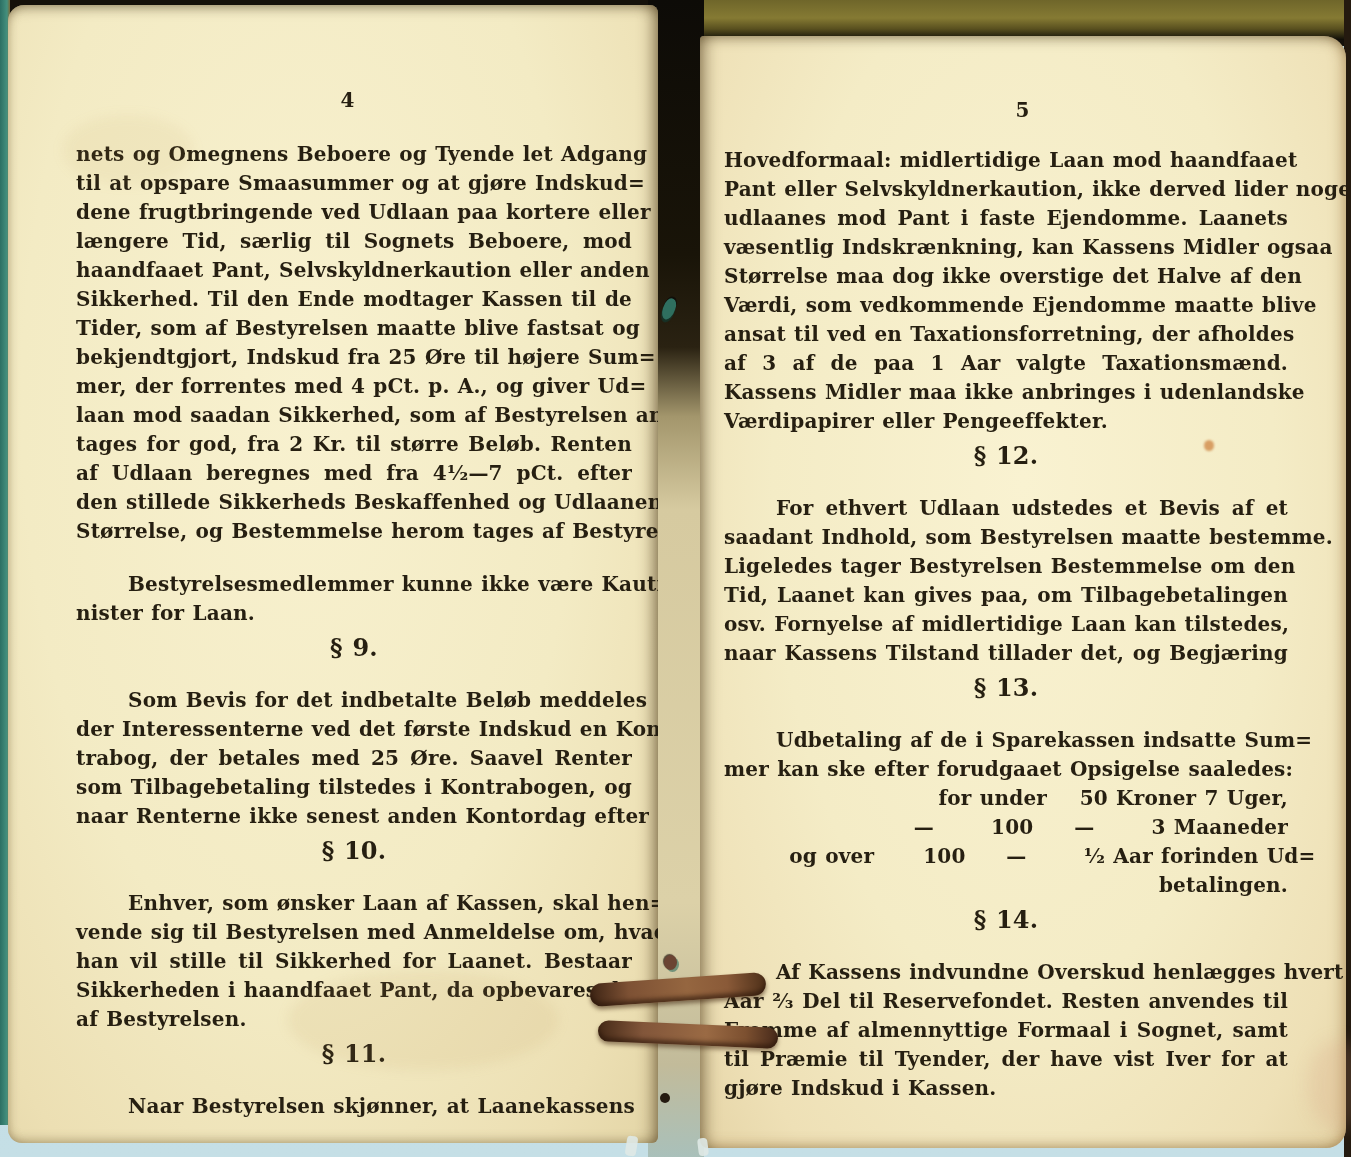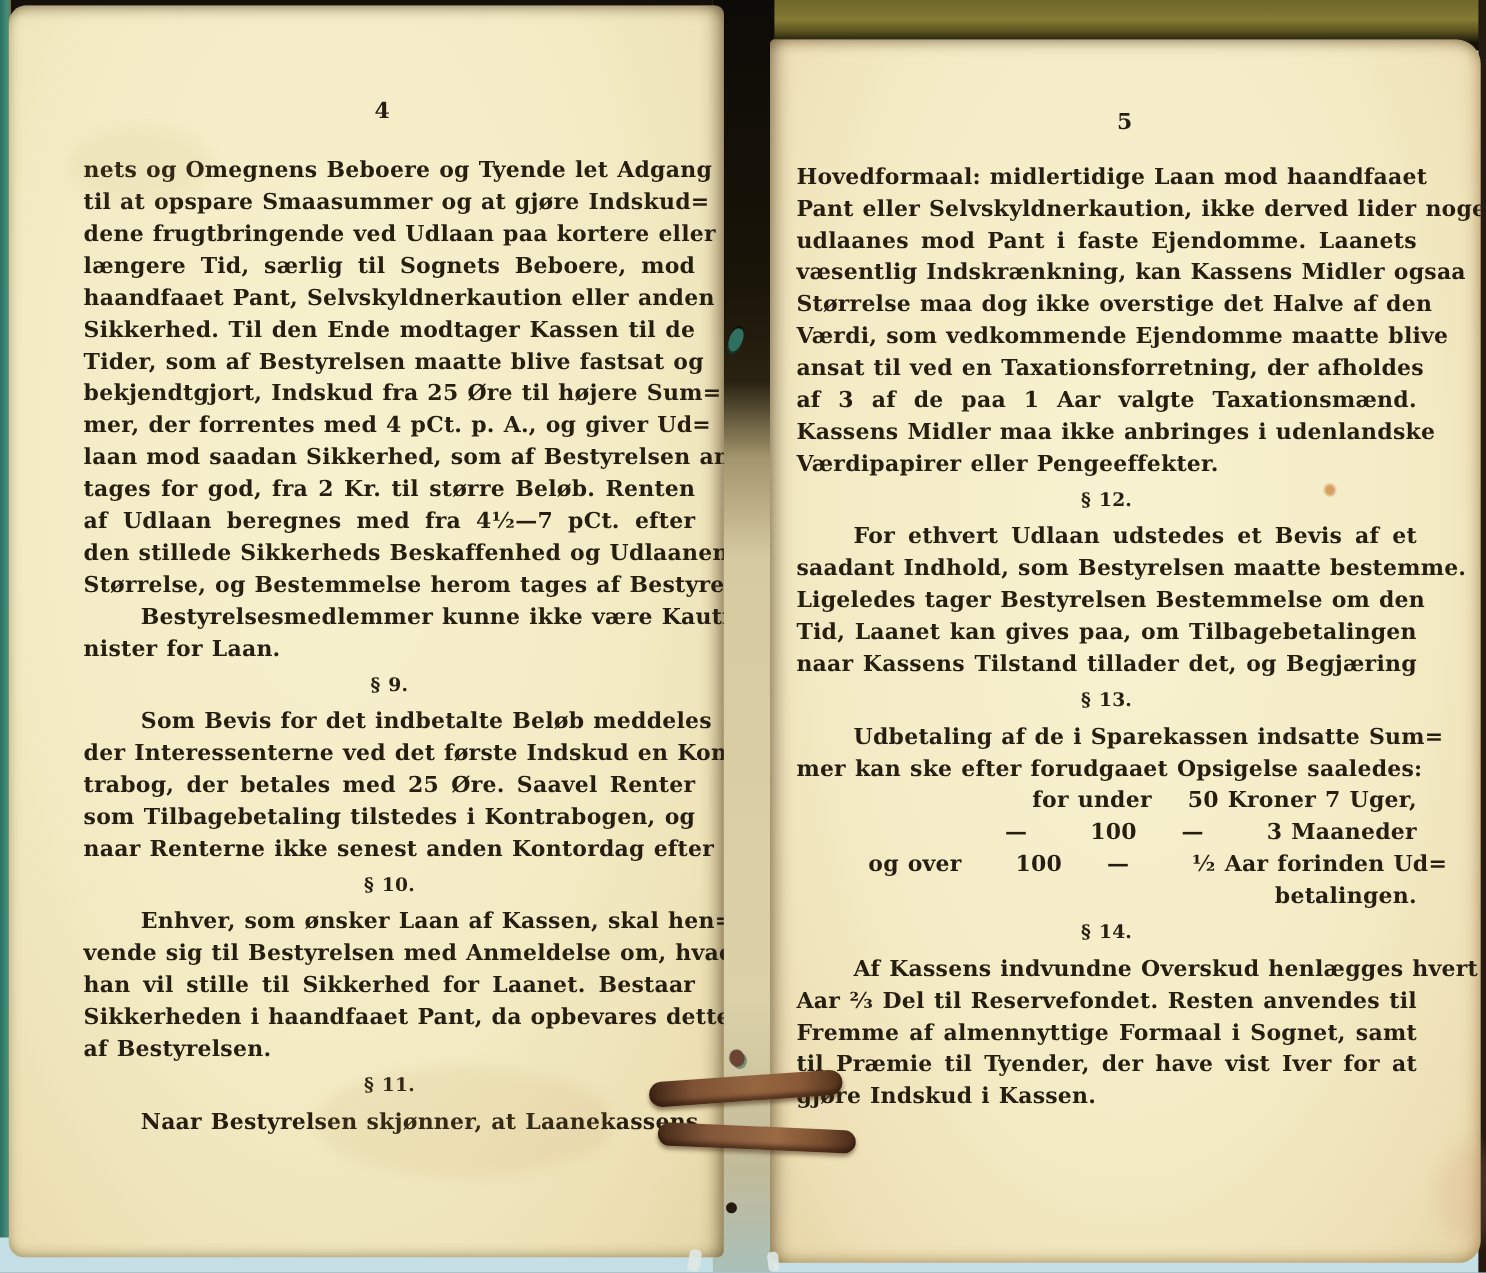--- a/index.html
+++ b/index.html
@@ -34,22 +34,22 @@
                          inset -12px 0 14px -9px rgba(150,110,55,.5),
                          inset 0 -12px 14px -10px rgba(150,110,55,.45);}
   .pagenum{text-align:center;font-size:20px;font-weight:700;letter-spacing:1px;}
   .page-left .pagenum{margin-top:83px;margin-left:30px;}
   .page-right .pagenum{margin-top:62px;}
   .textblock{font-size:20px;font-weight:700;line-height:29px;letter-spacing:.2px;word-spacing:1px;}
   .page-left .textblock{margin:28px 26px 0 68px;}
   .page-right .textblock{margin:24px 58px 0 24px;}
   .pline{white-space:nowrap;text-align:justify;text-align-last:justify;}
   .pline.lastline{text-align-last:left;}
-  .pline.indent{text-indent:52px;}
-  .heading{text-align:center;font-size:17px;font-weight:700;margin:5px 0 3px;}
+  .pline.indent{text-indent:52px;margin-top:24px;}
+  .heading{text-align:center;font-size:24px;font-weight:700;margin:5px 0 3px;}
   .sline{white-space:pre;text-align:right;}
   
   .stain{position:absolute;border-radius:50%;pointer-events:none;}
   .stain.s1{left:280px;top:965px;width:270px;height:100px;background:rgba(190,150,80,.10);filter:blur(6px);}
   .stain.s2{left:55px;top:110px;width:130px;height:70px;background:rgba(190,150,80,.08);filter:blur(6px);}
   .stain.s3{left:344px;top:218px;width:8px;height:8px;background:rgba(205,165,60,.55);filter:blur(1px);}
   .stain.s4{left:1204px;top:440px;width:10px;height:11px;background:rgba(200,115,45,.65);filter:blur(1px);z-index:3;}
   .stain.s5{left:1308px;top:1040px;width:60px;height:90px;background:rgba(210,150,120,.18);filter:blur(8px);z-index:3;}
   
   .stitch{position:absolute;z-index:4;pointer-events:none;}
@@ -126,20 +126,21 @@
         <div class="pline">Værdi, som vedkommende Ejendomme maatte blive</div>
         <div class="pline">ansat til ved en Taxationsforretning, der afholdes</div>
         <div class="pline">af 3 af de paa 1 Aar valgte Taxationsmænd.</div>
         <div class="pline">Kassens Midler maa ikke anbringes i udenlandske</div>
         <div class="pline lastline">Værdipapirer eller Pengeeffekter.</div>
         <div class="heading">§ 12.</div>
         <div class="pline indent">For ethvert Udlaan udstedes et Bevis af et</div>
         <div class="pline">saadant Indhold, som Bestyrelsen maatte bestemme.</div>
         <div class="pline">Ligeledes tager Bestyrelsen Bestemmelse om den</div>
         <div class="pline">Tid, Laanet kan gives paa, om Tilbagebetalingen</div>
+        <div class="pline">osv.  Fornyelse af midlertidige Laan kan tilstedes,</div>
         <div class="pline">naar Kassens Tilstand tillader det, og Begjæring</div>
         <div class="heading">§ 13.</div>
         <div class="pline indent">Udbetaling af de i Sparekassen indsatte Sum=</div>
         <div class="pline lastline">mer kan ske efter forudgaaet Opsigelse saaledes:</div>
         <div class="sline">        for under    50 Kroner 7 Uger,</div>
         <div class="sline">             —       100     —       3 Maaneder</div>
         <div class="sline">        og over      100     —       ¹⁄₂ Aar forinden Ud=</div>
         <div class="sline">betalingen.</div>
         <div class="heading">§ 14.</div>
         <div class="pline indent">Af Kassens indvundne Overskud henlægges hvert</div>

